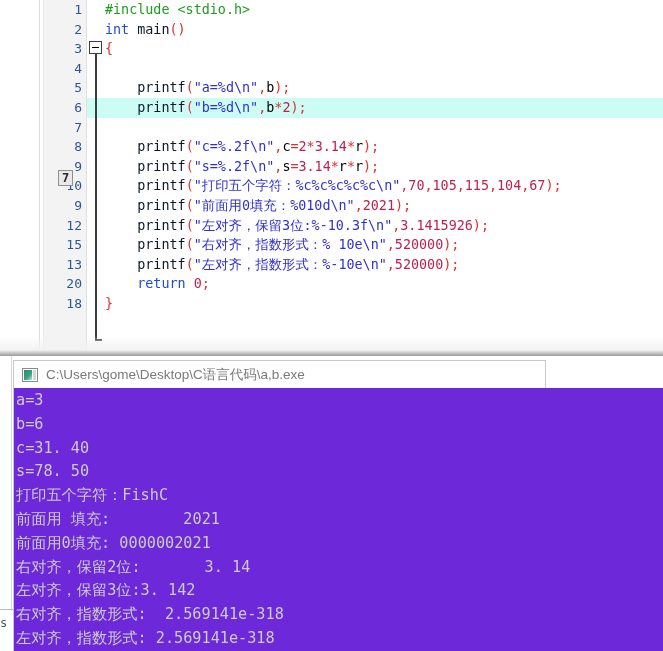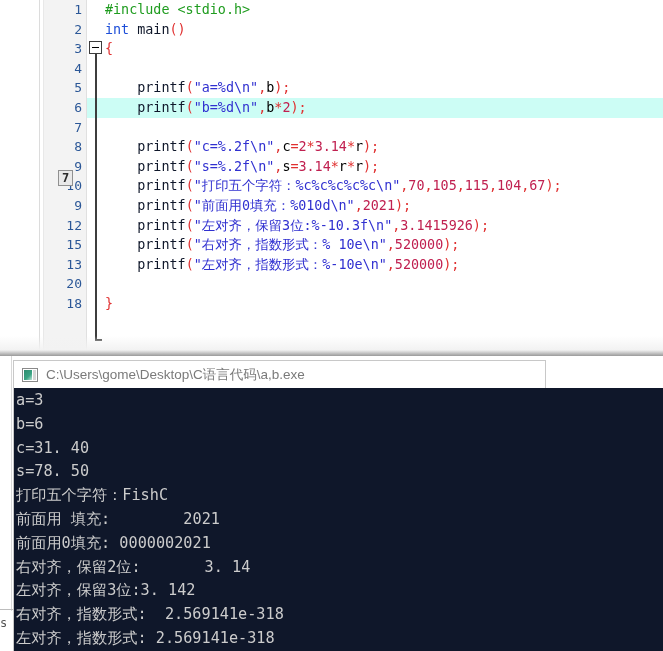--- a/index.html
+++ b/index.html
@@ -240,21 +240,21 @@
   #console-title-text {
     font-family: "Liberation Sans", sans-serif;
     font-size: 13.5px;
     color: #7a7a7a;
     white-space: nowrap;
   }
   #console-body {
     position: absolute;
     left: 0; top: 27px;
     width: 649px; height: 263px;
-    background: #0f172a;
+    background: #6d28d9;
     overflow: hidden;
   }
   #console-text {
     position: absolute;
     left: 2px; top: 1px;
     font-family: "DejaVu Sans Mono", monospace;
     font-size: 15.2px;
     line-height: 23.8px;
     color: #cccccc;
     white-space: pre;
@@ -280,21 +280,21 @@
       <div class="row"><div class="lineno">5</div><div class="code"><span class="fn">    printf</span><span class="punc">(</span><span class="str">"a=%d\n"</span><span class="punc">,</span><span class="id">b</span><span class="punc">);</span></div></div>
       <div class="row hl"><div class="row-bg"></div><div class="lineno">6</div><div class="code"><span class="fn">    printf</span><span class="punc">(</span><span class="str">"b=%d\n"</span><span class="punc">,</span><span class="id">b</span><span class="op">*</span><span class="num">2</span><span class="punc">);</span></div></div>
       <div class="row"><div class="lineno">7</div></div>
       <div class="row"><div class="lineno">8</div><div class="code"><span class="fn">    printf</span><span class="punc">(</span><span class="str">"c=%.2f\n"</span><span class="punc">,</span><span class="id">c</span><span class="op">=</span><span class="num">2</span><span class="op">*</span><span class="num">3.14</span><span class="op">*</span><span class="id">r</span><span class="punc">);</span></div></div>
       <div class="row"><div class="lineno">9</div><div class="code"><span class="fn">    printf</span><span class="punc">(</span><span class="str">"s=%.2f\n"</span><span class="punc">,</span><span class="id">s</span><span class="op">=</span><span class="num">3.14</span><span class="op">*</span><span class="id">r</span><span class="op">*</span><span class="id">r</span><span class="punc">);</span></div></div>
       <div class="row"><div class="lineno">10</div><div class="code"><span class="fn">    printf</span><span class="punc">(</span><span class="str">"打印五个字符：%c%c%c%c%c\n"</span><span class="punc">,</span><span class="num">70</span><span class="punc">,</span><span class="num">105</span><span class="punc">,</span><span class="num">115</span><span class="punc">,</span><span class="num">104</span><span class="punc">,</span><span class="num">67</span><span class="punc">);</span></div></div>
       <div class="row"><div class="lineno">9</div><div class="code"><span class="fn">    printf</span><span class="punc">(</span><span class="str">"前面用0填充：%010d\n"</span><span class="punc">,</span><span class="num">2021</span><span class="punc">);</span></div></div>
       <div class="row"><div class="lineno">12</div><div class="code"><span class="fn">    printf</span><span class="punc">(</span><span class="str">"左对齐，保留3位:%-10.3f\n"</span><span class="punc">,</span><span class="num">3.1415926</span><span class="punc">);</span></div></div>
       <div class="row"><div class="lineno">15</div><div class="code"><span class="fn">    printf</span><span class="punc">(</span><span class="str">"右对齐，指数形式：% 10e\n"</span><span class="punc">,</span><span class="num">520000</span><span class="punc">);</span></div></div>
       <div class="row"><div class="lineno">13</div><div class="code"><span class="fn">    printf</span><span class="punc">(</span><span class="str">"左对齐，指数形式：%-10e\n"</span><span class="punc">,</span><span class="num">520000</span><span class="punc">);</span></div></div>
-      <div class="row"><div class="lineno">20</div></div>
+      <div class="row"><div class="lineno">20</div><div class="code"><span class="kw">    return</span><span class="id"> </span><span class="num">0</span><span class="punc">;</span></div></div>
       <div class="row"><div class="lineno">18</div><div class="code"><span class="punc">}</span></div></div>
     </div>
 
   <div id="fold-box"></div>
   <div id="fold-line"></div>
   <div id="fold-end"></div>
 
   <div id="line10-marker">7</div>
 
   <div id="editor-bottom-shade"></div>

